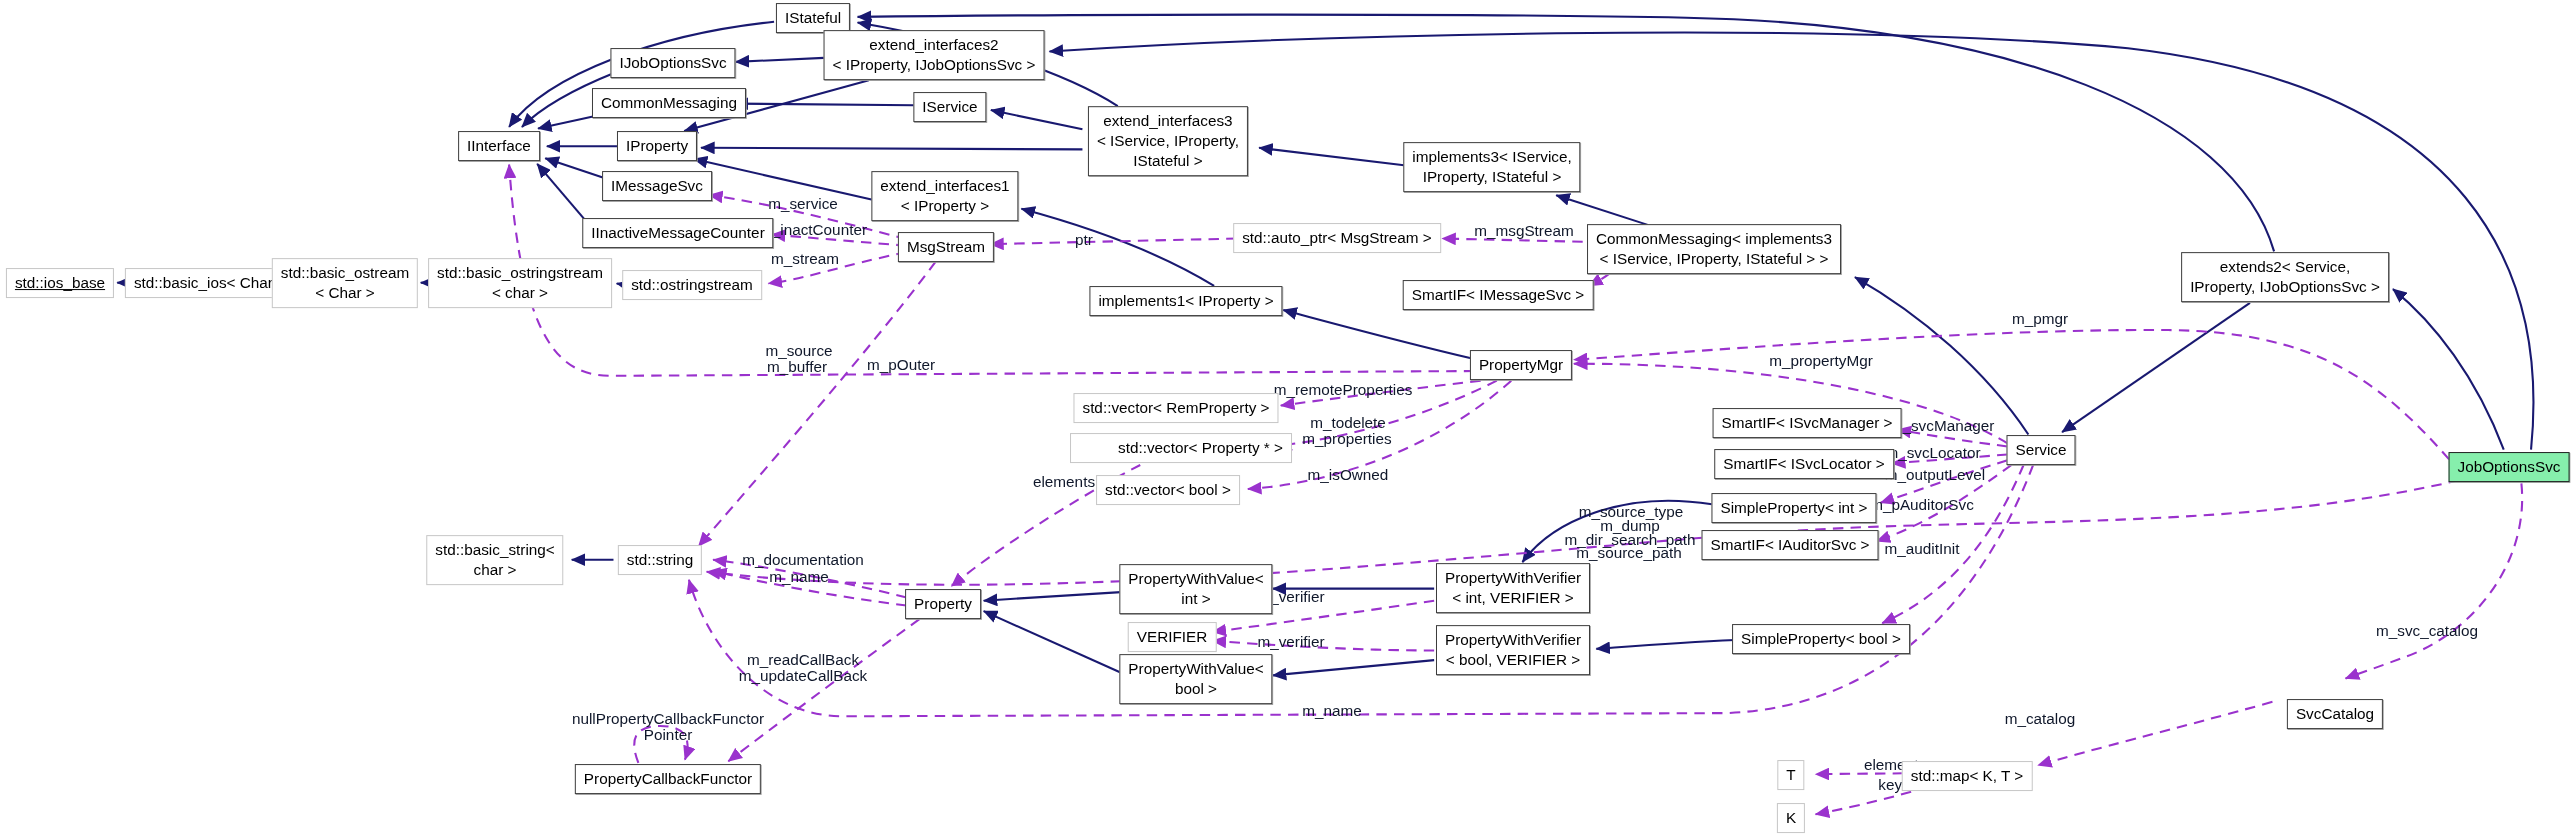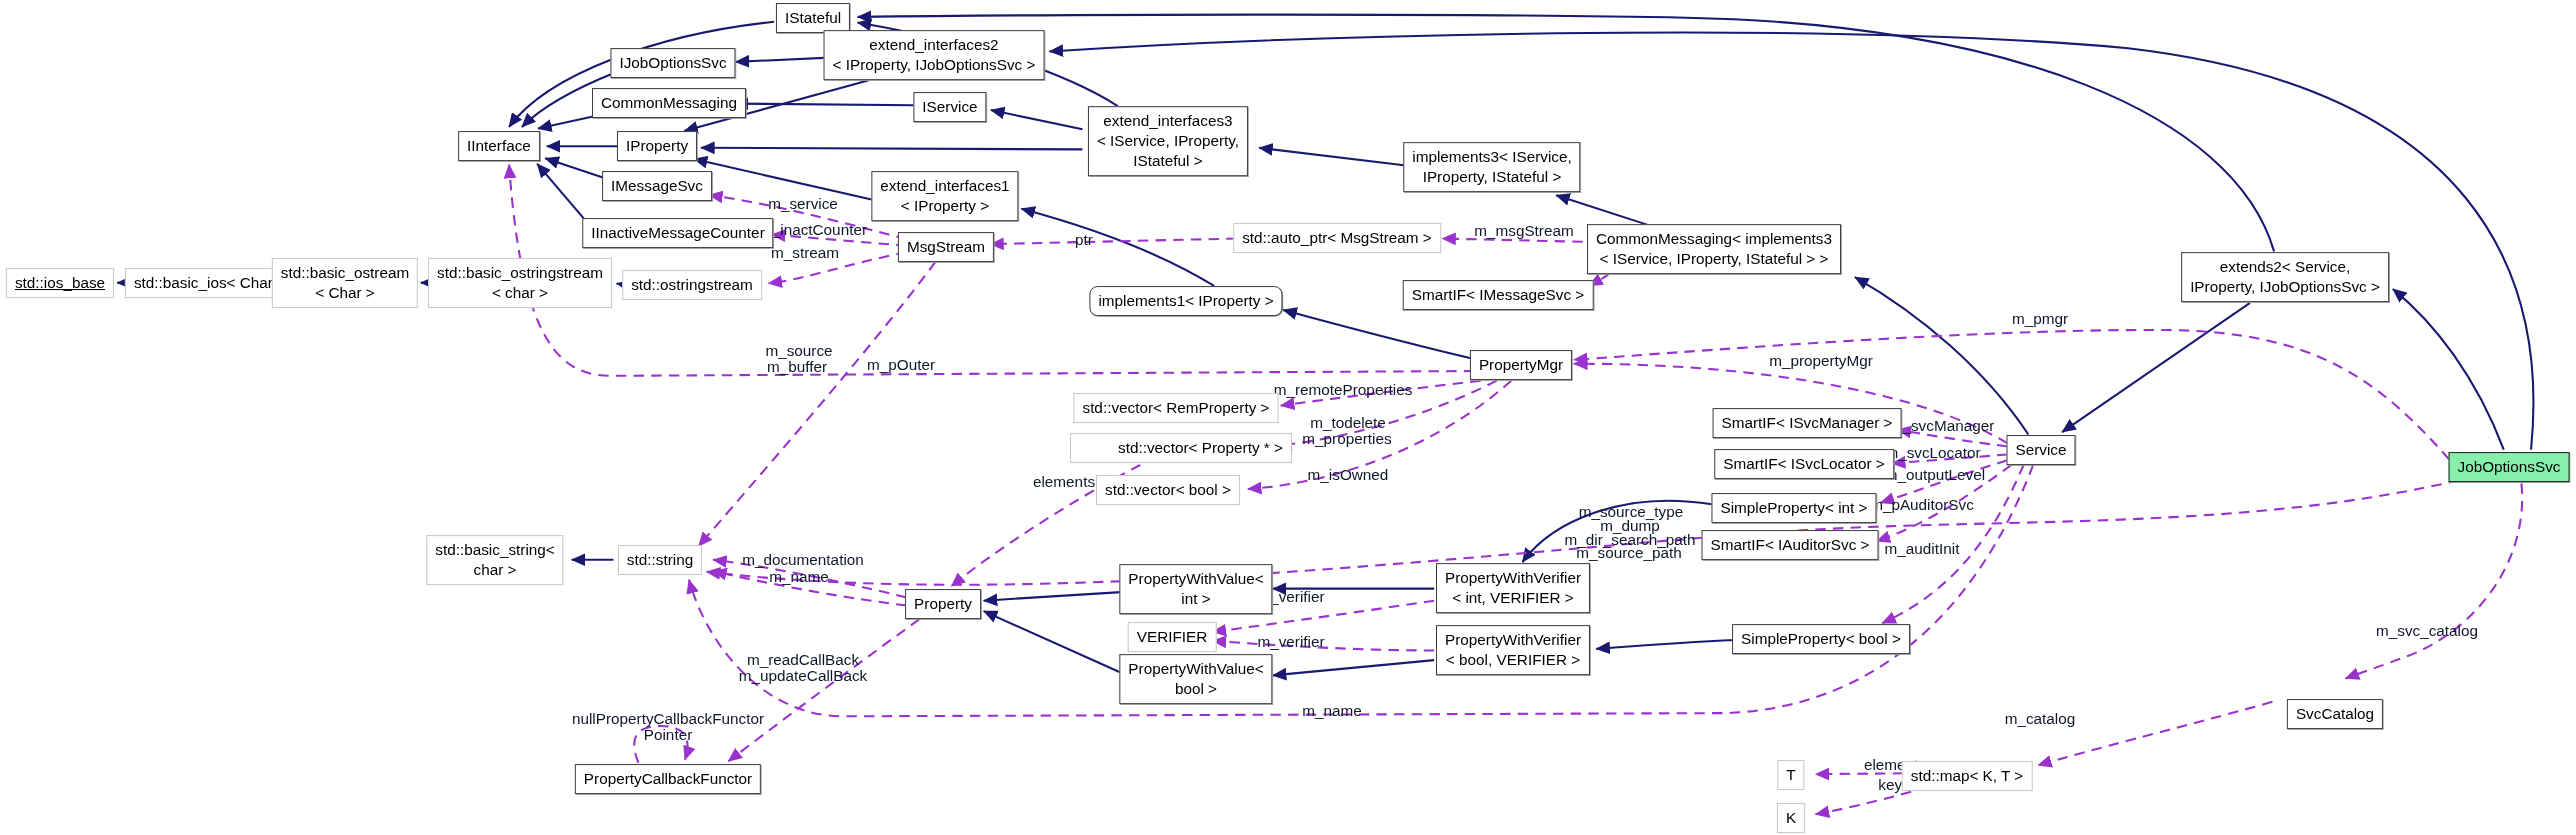--- a/index.html
+++ b/index.html
@@ -93,21 +93,21 @@
         <path d="M 795,950 C 780,912 800,904 822,904 C 846,904 864,914 853,946" class="edge use" marker-end="url(#arr-use)"></path>
         <path d="M 3140,602 C 3150,700 3080,790 2990,820 C 2952,834 2934,840 2921,845" class="edge use" marker-end="url(#arr-use)"></path>
         <path d="M 2830,874 C 2700,910 2602,934 2538,953" class="edge use" marker-end="url(#arr-use)"></path>
         <path d="M 2370,963 L 2261,964" class="edge use" marker-end="url(#arr-use)"></path>
         <path d="M 2380,986 C 2330,1000 2292,1008 2261,1014" class="edge use" marker-end="url(#arr-use)"></path>
       </g>
   </svg>
   <div id="nodes">
       <div class="elabel" style="left: 803px; top: 204px;">m_service</div>
       <div class="elabel" style="left: 813px; top: 230px;">m_inactCounter</div>
-      <div class="elabel" style="left: 805px; top: 253px;">m_stream</div>
+      <div class="elabel" style="left: 805px; top: 259px;">m_stream</div>
       <div class="elabel" style="left: 1084px; top: 232px; margin-top: 8px;">ptr</div>
       <div class="elabel" style="left: 1524px; top: 231px;">m_msgStream</div>
       <div class="elabel" style="left: 1635px; top: 261px;">m_msgsvc</div>
       <div class="elabel" style="left: 799px; top: 351px;">m_source</div>
       <div class="elabel" style="left: 797px; top: 367px;">m_buffer</div>
       <div class="elabel" style="left: 901px; top: 365px;">m_pOuter</div>
       <div class="elabel" style="left: 1343px; top: 390px;">m_remoteProperties</div>
       <div class="elabel" style="left: 1348px; top: 423px;">m_todelete</div>
       <div class="elabel" style="left: 1347px; top: 439px;">m_properties</div>
       <div class="elabel" style="left: 1348px; top: 475px;">m_isOwned</div>
@@ -160,21 +160,21 @@
       <div class="node c" style="left: 2285px; top: 277px;">extends2&lt; Service,
 IProperty, IJobOptionsSvc &gt;</div>
       <div class="node e" style="left: 60px; top: 283px; text-decoration: underline;">std::ios_base</div>
       <div class="node e" style="left: 210px; top: 283px;">std::basic_ios&lt; Char &gt;</div>
       <div class="node e" style="left: 345px; top: 283px;">std::basic_ostream
 &lt; Char &gt;</div>
       <div class="node e" style="left: 520px; top: 283px;">std::basic_ostringstream
 &lt; char &gt;</div>
       <div class="node e" style="left: 692px; top: 285px;">std::ostringstream</div>
       <div class="node c" style="left: 1498px; top: 295px;">SmartIF&lt; IMessageSvc &gt;</div>
-      <div class="node c" style="left: 1186px; top: 301px; border-radius: 8px;">implements1&lt; IProperty &gt;</div>
+      <div class="node c" style="left: 1186px; top: 301px;">implements1&lt; IProperty &gt;</div>
       <div class="node c" style="left: 1521px; top: 365px;">PropertyMgr</div>
       <div class="node e" style="left: 1176px; top: 408px;">std::vector&lt; RemProperty &gt;</div>
       <div class="node e" style="left: 1181px; top: 448px; padding-left: 47px;">std::vector&lt; Property * &gt;</div>
       <div class="node e" style="left: 1168px; top: 490px;">std::vector&lt; bool &gt;</div>
       <div class="node c" style="left: 1807px; top: 423px;">SmartIF&lt; ISvcManager &gt;</div>
       <div class="node c" style="left: 1804px; top: 464px;">SmartIF&lt; ISvcLocator &gt;</div>
       <div class="node c" style="left: 2041px; top: 450px;">Service</div>
       <div class="node c" style="left: 1794px; top: 508px;">SimpleProperty&lt; int &gt;</div>
       <div class="node c" style="left: 1790px; top: 545px;">SmartIF&lt; IAuditorSvc &gt;</div>
       <div class="node h" style="left: 2509px; top: 467px;">JobOptionsSvc</div>

